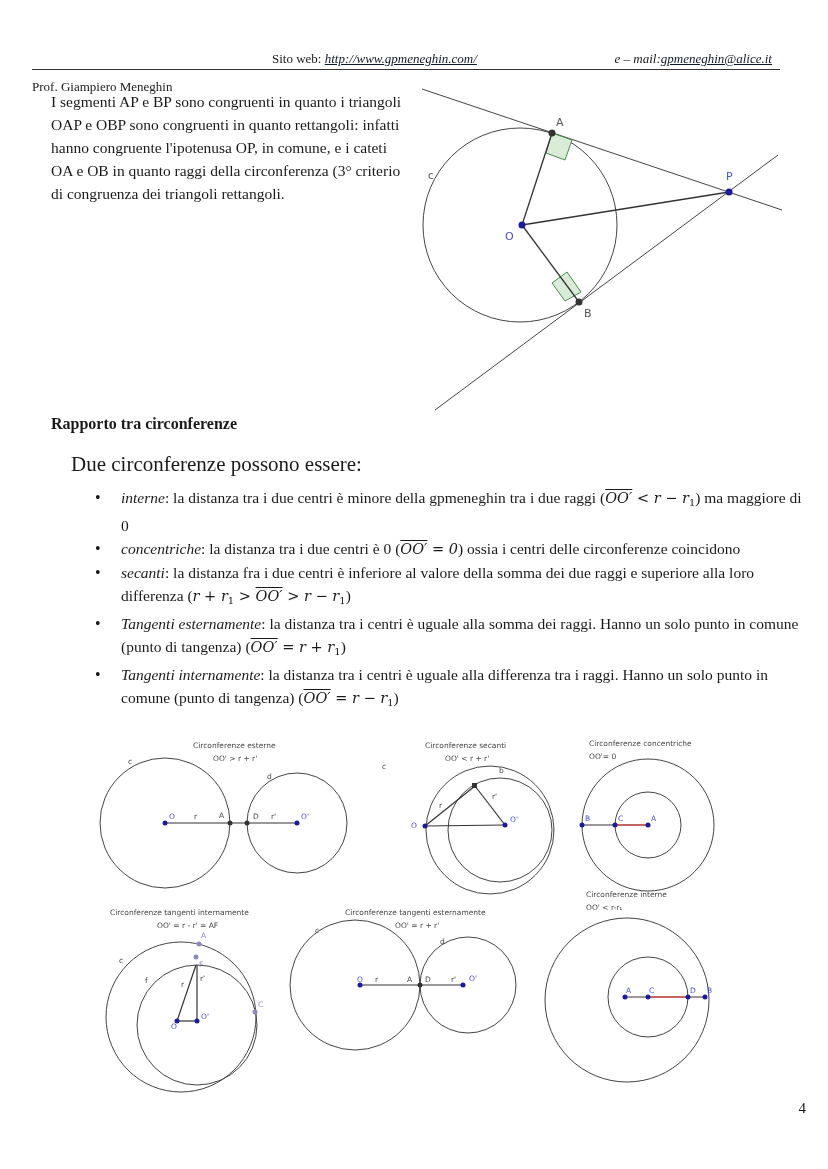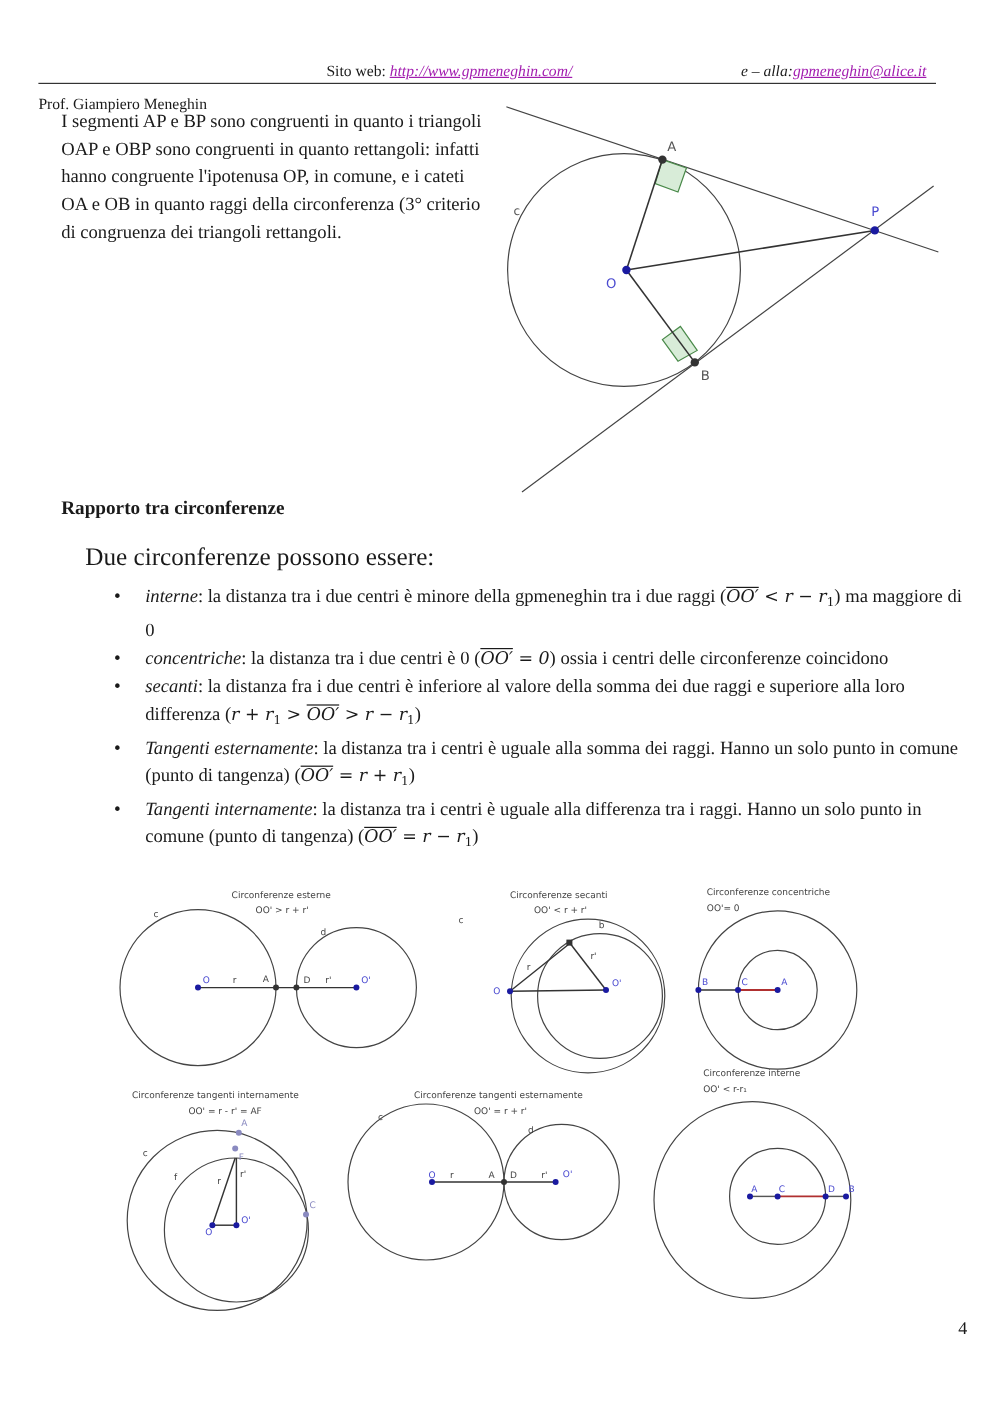--- a/index.html
+++ b/index.html
@@ -3,21 +3,21 @@
 <meta charset="utf-8">
 <style>
   html, body { margin: 0; padding: 0; background: #ffffff; }
   body { width: 828px; height: 1169px; position: relative; overflow: hidden;
          font-family: "Liberation Serif", "DejaVu Serif", serif; color: #1a1a1a; }
   .header { position: absolute; left: 32px; top: 49px; width: 748px; height: 20px;
             font-size: 13px; border-bottom: 1.5px solid #333; }
   .header .author { position: absolute; left: 0; top: 2px; margin-top: 28px; }
   .header .site { position: absolute; left: 240px; top: 2px; }
   .header .mail { position: absolute; right: 8px; top: 2px; font-style: italic; }
-  .header a { color: #a21caf; text-decoration: underline; font-style: italic; }
+  .header a { color: #0f172a; text-decoration: underline; font-style: italic; }
   .intro { position: absolute; left: 51px; top: 90px; width: 360px; font-size: 15.5px; line-height: 23px; }
   .fig-top { position: absolute; left: 410px; top: 85px; }
   .section-title { position: absolute; left: 51px; top: 415px; font-size: 16px; font-weight: bold; }
   .lead { position: absolute; left: 71px; top: 452px; font-size: 21px; text-align: center; }
   .list { position: absolute; left: 95px; top: 486px; width: 715px; margin: 0; padding: 0; list-style: none; font-size: 15.5px; line-height: 23px; }
   .list li { position: relative; padding-left: 26px; margin: 0; }
   .list li::before { content: "\2022"; position: absolute; left: 0; top: 0; font-size: 16px; }
   .list em { font-style: italic; }
   .math { font-family: "DejaVu Serif", serif; font-style: italic; font-size: 14.5px; }
   .ov { text-decoration: overline; }
@@ -25,21 +25,21 @@
   .figs { position: absolute; left: 95px; top: 735px; }
   .page-num { position: absolute; right: 22px; top: 1100px; font-size: 15px; }
   svg text { font-family: "DejaVu Sans", sans-serif; }
 </style>
 </head>
 <body>
 
 <div class="header">
   <span class="author">Prof. Giampiero Meneghin</span>
   <span class="site"><span>Sito web: </span><a>http://www.gpmeneghin.com/</a></span>
-  <span class="mail"><span>e – alla:</span><a>gpmeneghin@alice.it</a></span>
+  <span class="mail"><span>e – mail:</span><a>gpmeneghin@alice.it</a></span>
 </div>
 
 <div class="intro">I segmenti AP e BP sono congruenti in quanto i triangoli OAP e OBP sono congruenti in quanto rettangoli: infatti hanno congruente l'ipotenusa OP, in comune, e i cateti OA e OB in quanto raggi della circonferenza (3° criterio di congruenza dei triangoli rettangoli.</div>
 
 <svg class="fig-top" width="380" height="330" viewBox="0 0 380 330">
   <line x1="12" y1="4" x2="372" y2="125" stroke="#444" stroke-width="1"></line>
   <line x1="25" y1="325" x2="368" y2="70" stroke="#444" stroke-width="1"></line>
   <circle cx="110" cy="140" r="97" fill="none" stroke="#444" stroke-width="1"></circle>
   <polygon points="142,48 162,55 155,75 136,68" fill="#d8ecd8" stroke="#4a8a4a" stroke-width="1"></polygon>
   <polygon points="157,187 171,207 155,216 142,198" fill="#d8ecd8" stroke="#4a8a4a" stroke-width="1"></polygon>

